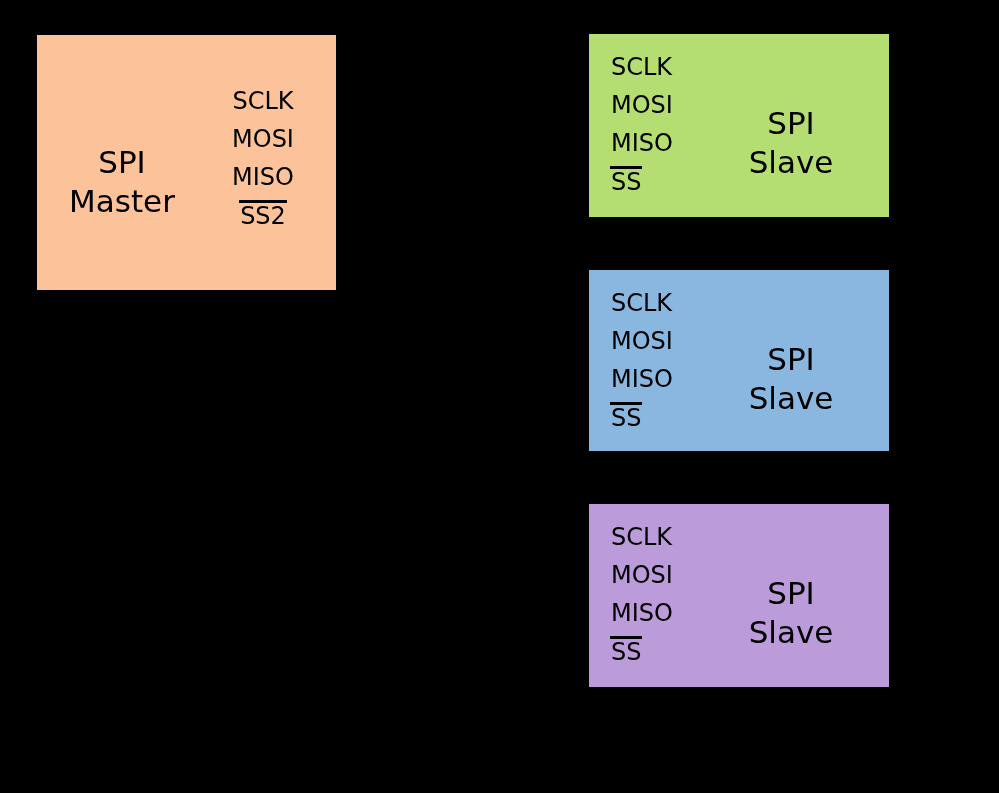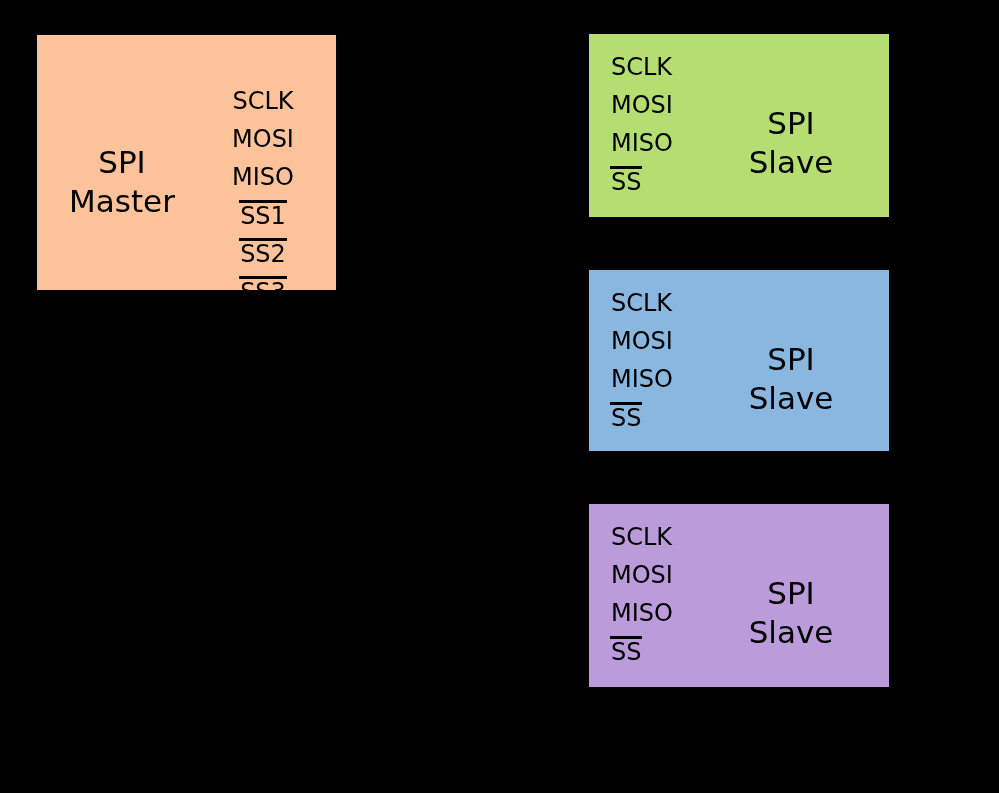--- a/index.html
+++ b/index.html
@@ -126,23 +126,21 @@
 
 <div id="canvas">
 
   <div class="block" id="master-block" style="background: rgb(252, 195, 154);">
     <div class="master-title">SPI
 Master</div>
     <div class="master-pins">
         <div class="pin center"><span>SCLK</span></div>
         <div class="pin center"><span>MOSI</span></div>
         <div class="pin center"><span>MISO</span></div>
-        <div class="pin center"><span class="ovl">SS1</span></div>
         <div class="pin center"><span class="ovl">SS2</span></div>
-        <div class="pin center"><span class="ovl">SS3</span></div>
       </div>
   </div>
 
   <div class="block" id="slave-block-0" style="background: rgb(181, 222, 114);">
     <div class="slave-pins">
         <div class="pin left"><span>SCLK</span></div>
         <div class="pin left"><span>MOSI</span></div>
         <div class="pin left"><span>MISO</span></div>
         <div class="pin left"><span class="ovl">SS</span></div>
       </div>

